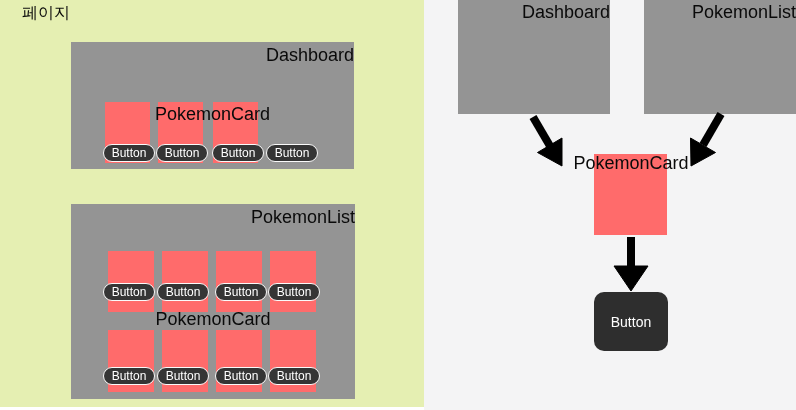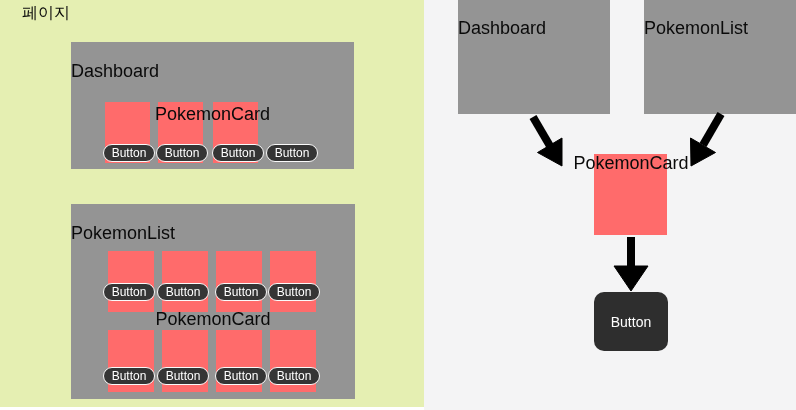--- a/index.html
+++ b/index.html
@@ -10,21 +10,21 @@
   }
   html,body{margin:0;padding:0;}
   body{font-family:"Liberation Sans","DejaVu Sans",sans-serif;background:#ddd;}
   .canvas{position:relative;width:796px;height:410px;background:var(--page-bg);overflow:hidden;}
 
   
   .left-panel{position:absolute;left:0;top:0;width:424px;height:407px;background:var(--left-panel-bg);}
   .page-label{position:absolute;left:22px;top:3px;font-size:16px;color:var(--text-black);}
 
   .gbox{position:absolute;background:var(--box-gray);}
-  .box-title{position:absolute;left:0;top:3px;width:100%;text-align:left;font-size:18px;color:var(--text-black);margin-top:16px;}
+  .box-title{position:absolute;left:0;top:3px;width:100%;text-align:right;font-size:18px;color:var(--text-black);}
   .sq{position:absolute;background:var(--card-red);}
   .card-label{position:absolute;left:0;width:100%;text-align:center;font-size:18px;color:var(--text-black);}
   .pill{position:absolute;box-sizing:border-box;width:52px;height:18px;background:var(--pill-dark);
         border:1.5px solid var(--pill-border);border-radius:10px;color:var(--button-text);
         font-size:12px;display:flex;align-items:center;justify-content:center;line-height:1;}
 
   #dashboard-box{left:71px;top:42px;width:283px;height:127px;}
   #pokemonlist-box{left:71px;top:204px;width:284px;height:195px;}
 
   

